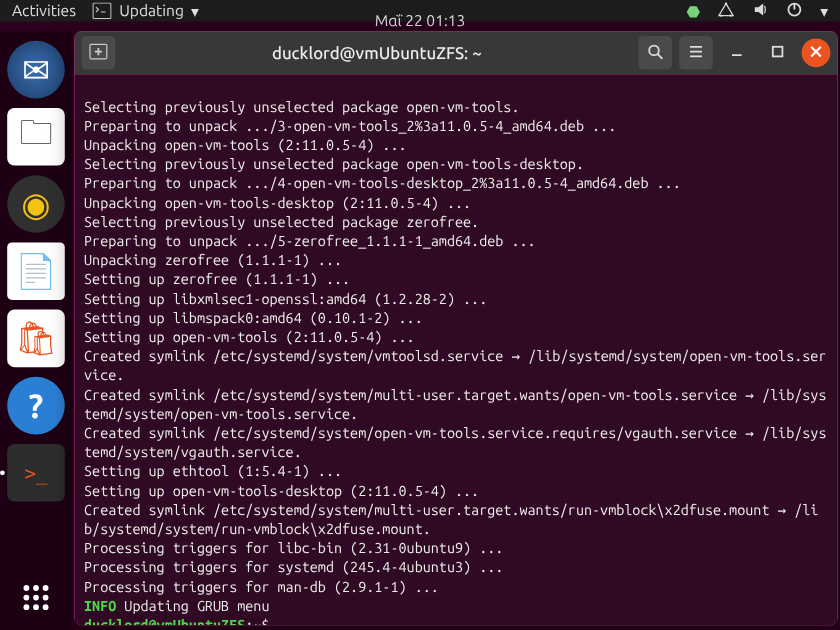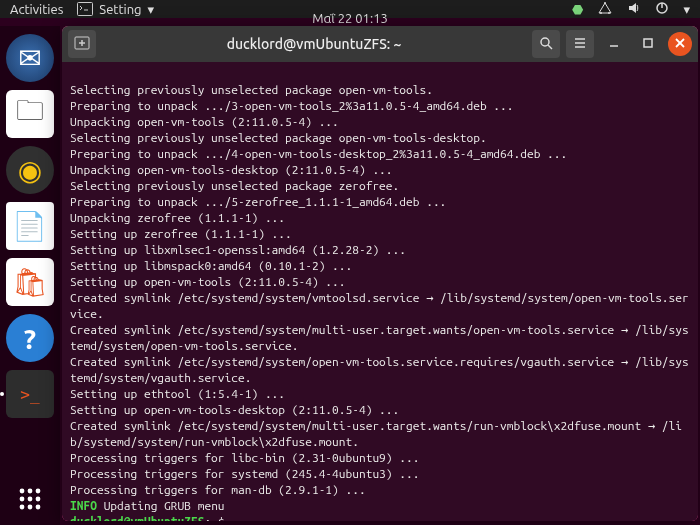--- a/index.html
+++ b/index.html
@@ -119,21 +119,21 @@
 <div class="topbar">
   <div class="left">
     <span>Activities</span>
     <span class="app-indicator">
       <span class="icon">
         <svg width="16" height="14" viewBox="0 0 16 14">
             <rect x="0.5" y="0.5" width="15" height="13" rx="1" fill="none" stroke="#ccc"></rect>
             <path d="M3 4l2 2-2 2M7 8h4" stroke="#ccc" stroke-width="1" fill="none"></path>
           </svg>
       </span>
-      <span>Setting</span>
+      <span>Updating</span>
       <span>▾</span>
     </span>
   </div>
   <div class="center">
     <span>Μαΐ 22  01:13</span>
   </div>
   <div class="right">
     <span style="color:#7bd47b">⬣</span>
     <span>
       <svg width="16" height="14" viewBox="0 0 16 14">

